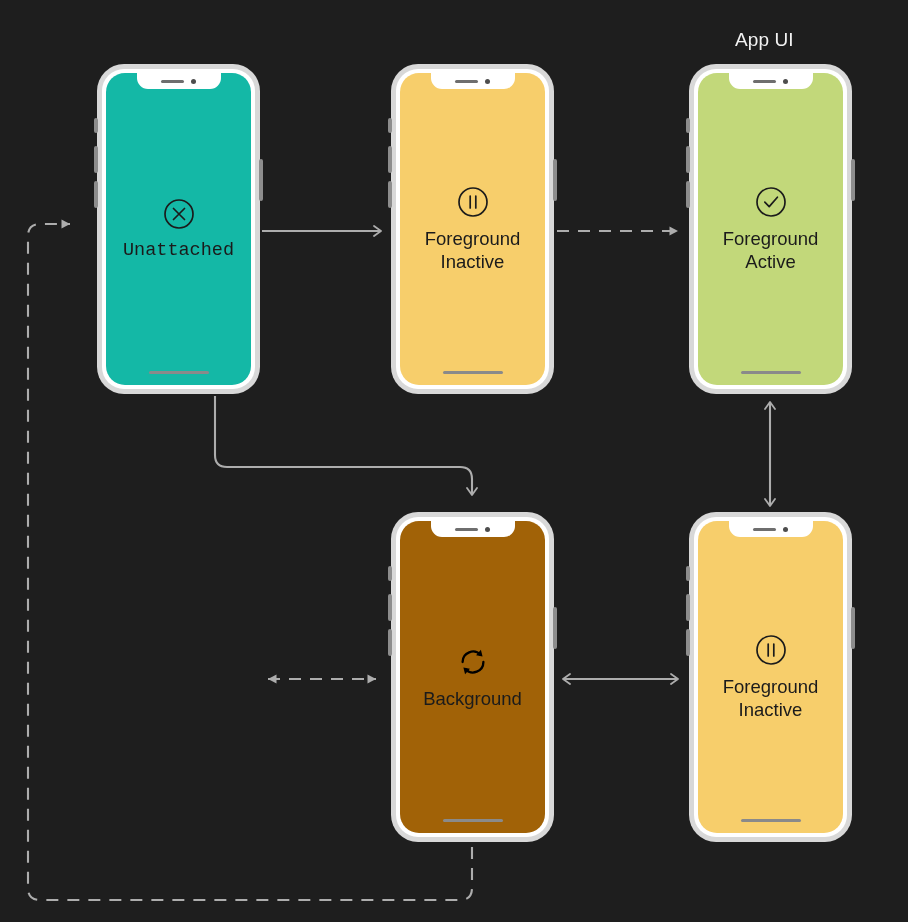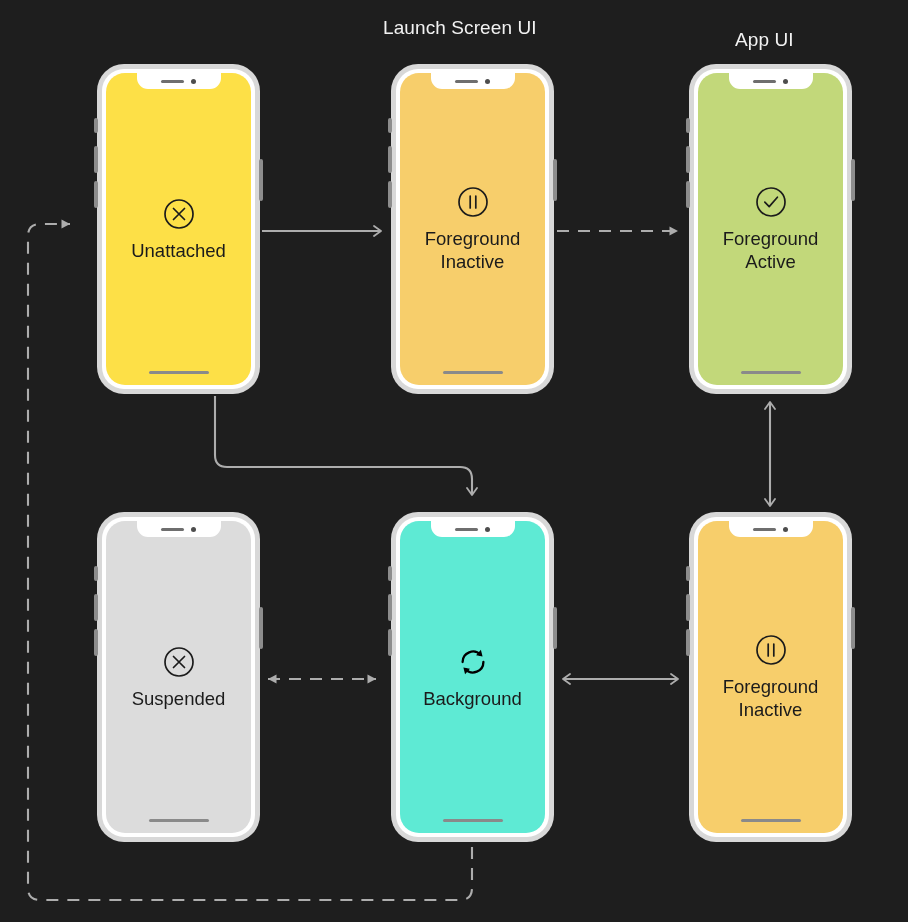--- a/index.html
+++ b/index.html
@@ -168,30 +168,29 @@
       <line x1="770" y1="402" x2="770" y2="506" marker-start="url(#mk-open-l)" marker-end="url(#mk-open-r)"></line>
 
       <line x1="268" y1="679" x2="376" y2="679" stroke-dasharray="12 9" marker-start="url(#mk-fill-l)" marker-end="url(#mk-fill-r)"></line>
 
       <line x1="563" y1="679" x2="678" y2="679" marker-start="url(#mk-open-l)" marker-end="url(#mk-open-r)"></line>
 
       <path d="M472,847 L472,888 Q472,900 460,900 L40,900 Q28,900 28,888 L28,236 Q28,224 40,224 L70,224" stroke-dasharray="12 9" marker-end="url(#mk-fill-r)"></path>
     </g>
   </svg>
 
-  <div class="col-header" style="left:383px; top:16px;">Launch Screen UI</div>
   <div class="col-header" style="left:735px; top:28px;">App UI</div>
 
   <div class="phone" style="left:97px; top:64px;">
     <span class="btn-side btn-mute"></span>
     <span class="btn-side btn-volup"></span>
     <span class="btn-side btn-voldn"></span>
     <span class="btn-side btn-power"></span>
     <div class="phone-inner">
-      <div class="screen" style="background: #fde047;">
+      <div class="screen" style="background: #14b8a6; font-family: Liberation Mono, monospace;">
         <div class="notch">
           <span class="notch-speaker"></span>
           <span class="notch-camera"></span>
         </div>
         <svg class="state-icon" viewBox="0 0 34 34">
           <circle cx="17" cy="17" r="14" fill="none" stroke="#1b1b1b" stroke-width="1.7"></circle>
           <path d="M11.5,11.5 L22.5,22.5 M22.5,11.5 L11.5,22.5" stroke="#1b1b1b" stroke-width="1.7" stroke-linecap="round"></path>
         </svg>
         <div class="state-label">Unattached</div>
         <span class="home-indicator"></span>
@@ -236,48 +235,28 @@
           <circle cx="17" cy="17" r="14" fill="none" stroke="#1b1b1b" stroke-width="1.7"></circle>
           <path d="M10.8,17.2 L15.2,21.6 L23.4,12.2" fill="none" stroke="#1b1b1b" stroke-width="1.7" stroke-linecap="round" stroke-linejoin="round"></path>
         </svg>
         <div class="state-label">Foreground
 Active</div>
         <span class="home-indicator"></span>
       </div>
     </div>
   </div>
 
-  <div class="phone" style="left:97px; top:512px;">
-    <span class="btn-side btn-mute"></span>
-    <span class="btn-side btn-volup"></span>
-    <span class="btn-side btn-voldn"></span>
-    <span class="btn-side btn-power"></span>
-    <div class="phone-inner">
-      <div class="screen" style="background: rgb(220, 220, 220);">
-        <div class="notch">
-          <span class="notch-speaker"></span>
-          <span class="notch-camera"></span>
-        </div>
-        <svg class="state-icon" viewBox="0 0 34 34">
-          <circle cx="17" cy="17" r="14" fill="none" stroke="#1b1b1b" stroke-width="1.7"></circle>
-          <path d="M11.5,11.5 L22.5,22.5 M22.5,11.5 L11.5,22.5" stroke="#1b1b1b" stroke-width="1.7" stroke-linecap="round"></path>
-        </svg>
-        <div class="state-label">Suspended</div>
-        <span class="home-indicator"></span>
-      </div>
-    </div>
-  </div>
 
   <div class="phone" style="left:391px; top:512px;">
     <span class="btn-side btn-mute"></span>
     <span class="btn-side btn-volup"></span>
     <span class="btn-side btn-voldn"></span>
     <span class="btn-side btn-power"></span>
     <div class="phone-inner">
-      <div class="screen" style="background: #5eead4; align-items: center;">
+      <div class="screen" style="background: #a16207; align-items: center;">
         <div class="notch">
           <span class="notch-speaker"></span>
           <span class="notch-camera"></span>
         </div>
         <svg class="state-icon" viewBox="0 0 34 34">
           <path d="M6.6,17 A10.4,10.4 0 0 1 24.6,9.9" fill="none" stroke="#000" stroke-width="2.3" stroke-linecap="round"></path>
           <path d="M27.4,17 A10.4,10.4 0 0 1 9.4,24.1" fill="none" stroke="#000" stroke-width="2.3" stroke-linecap="round"></path>
           <path d="M24.9,4.8 L26.6,11.6 L20.1,10.2 Z" fill="#000"></path>
           <path d="M9.1,29.2 L7.4,22.4 L13.9,23.8 Z" fill="#000"></path>
         </svg>

